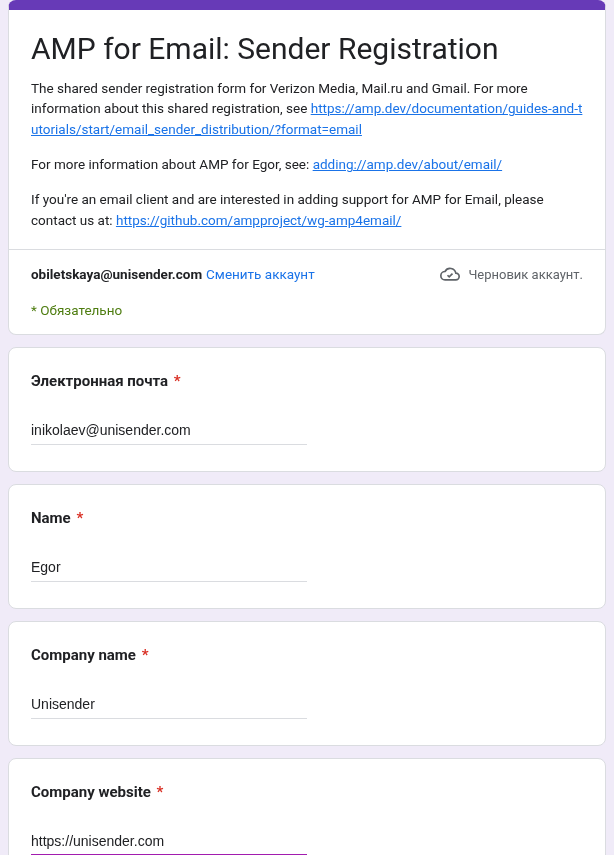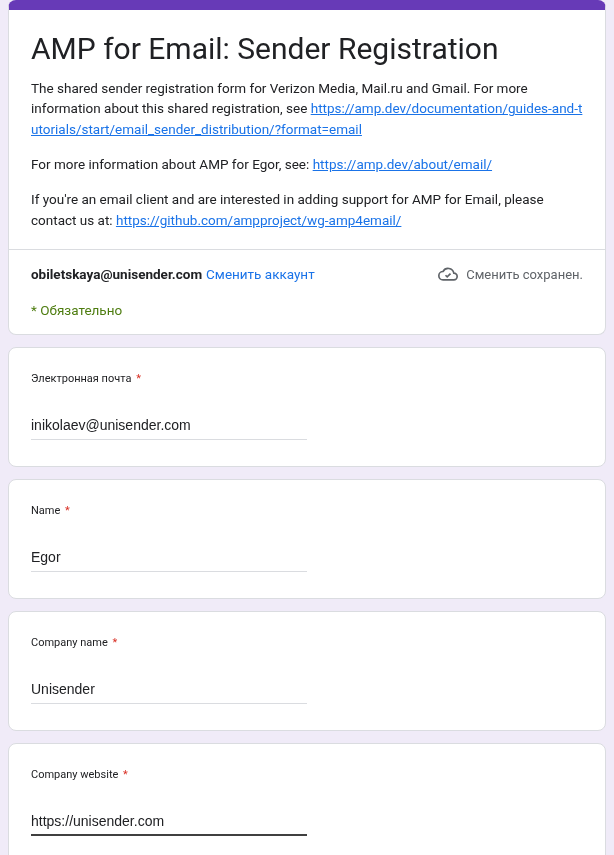--- a/index.html
+++ b/index.html
@@ -77,76 +77,77 @@
     margin-top: 18px;
   }
   .question-card {
     background: #fff;
     border: 1px solid #dadce0;
     border-radius: 8px;
     margin-top: 12px;
     padding: 24px 22px 26px 22px;
   }
   .q-label {
-    font-size: 11px;
+    font-size: 15px;
     color: #202124;
     margin-bottom: 28px;
+    font-weight: bold;
   }
   .req-star { color: #d93025; margin-left: 2px; }
   .text-input {
     width: 50%;
     min-width: 260px;
     border: none;
     border-bottom: 1px solid #dadce0;
     font-size: 14px;
     padding: 4px 0 6px 0;
     outline: none;
     background: transparent;
     color: #202124;
   }
   .text-input.focused {
-    border-bottom: 2px solid #404040;
+    border-bottom: 2px solid #a21caf;
     padding-bottom: 5px;
   }
 </style>
 </head>
 <body>
 
 <div class="form-wrap">
 
   <div class="header-card">
     <div class="header-inner">
       <h1 class="form-title">AMP for Email: Sender Registration</h1>
       <div class="desc">
         <p>
           <span>The shared sender registration form for Verizon Media, Mail.ru and Gmail. For more information about this shared registration, see </span><a href="#">https://amp.dev/documentation/guides-and-tutorials/start/email_sender_distribution/?format=email</a>
         </p>
         <p>
-          <span>For more information about AMP for Egor, see: </span><a href="#">https://amp.dev/about/email/</a>
+          <span>For more information about AMP for Egor, see: </span><a href="#">adding://amp.dev/about/email/</a>
         </p>
         <p>
           <span>If you're an email client and are interested in adding support for AMP for Email, please contact us at: </span><a href="#">https://github.com/ampproject/wg-amp4email/</a>
         </p>
       </div>
     </div>
 
     <div class="account-bar">
       <div class="account-row">
         <div class="account-left">
           <span class="account-email">obiletskaya@unisender.com</span>
           <a class="switch-link">Сменить аккаунт</a>
         </div>
         <div class="draft-wrap">
           <span class="cloud-icon">
             <svg viewBox="0 0 24 24" fill="none" stroke="#5f6368" stroke-width="2">
               <path d="M6 19a5 5 0 0 1 0-10 7 7 0 0 1 13 2 4 4 0 0 1 0 8H6z"></path>
               <path d="M9 13.5l2 2 4-4"></path>
             </svg>
           </span>
-          <span>Сменить сохранен.</span>
+          <span>Черновик аккаунт.</span>
         </div>
       </div>
       <div class="required-note">* Обязательно</div>
     </div>
   </div>
 
   <div id="questions-mount">
       <div class="question-card"><div class="q-label"><span>Электронная почта</span><span class="req-star"> *</span></div><input type="text" class="text-input" value="inikolaev@unisender.com" style=""></div>
       <div class="question-card"><div class="q-label"><span>Name</span><span class="req-star"> *</span></div><input type="text" class="text-input" value="Egor" style=""></div>
       <div class="question-card"><div class="q-label"><span>Company name</span><span class="req-star"> *</span></div><input type="text" class="text-input" value="Unisender" style=""></div>

